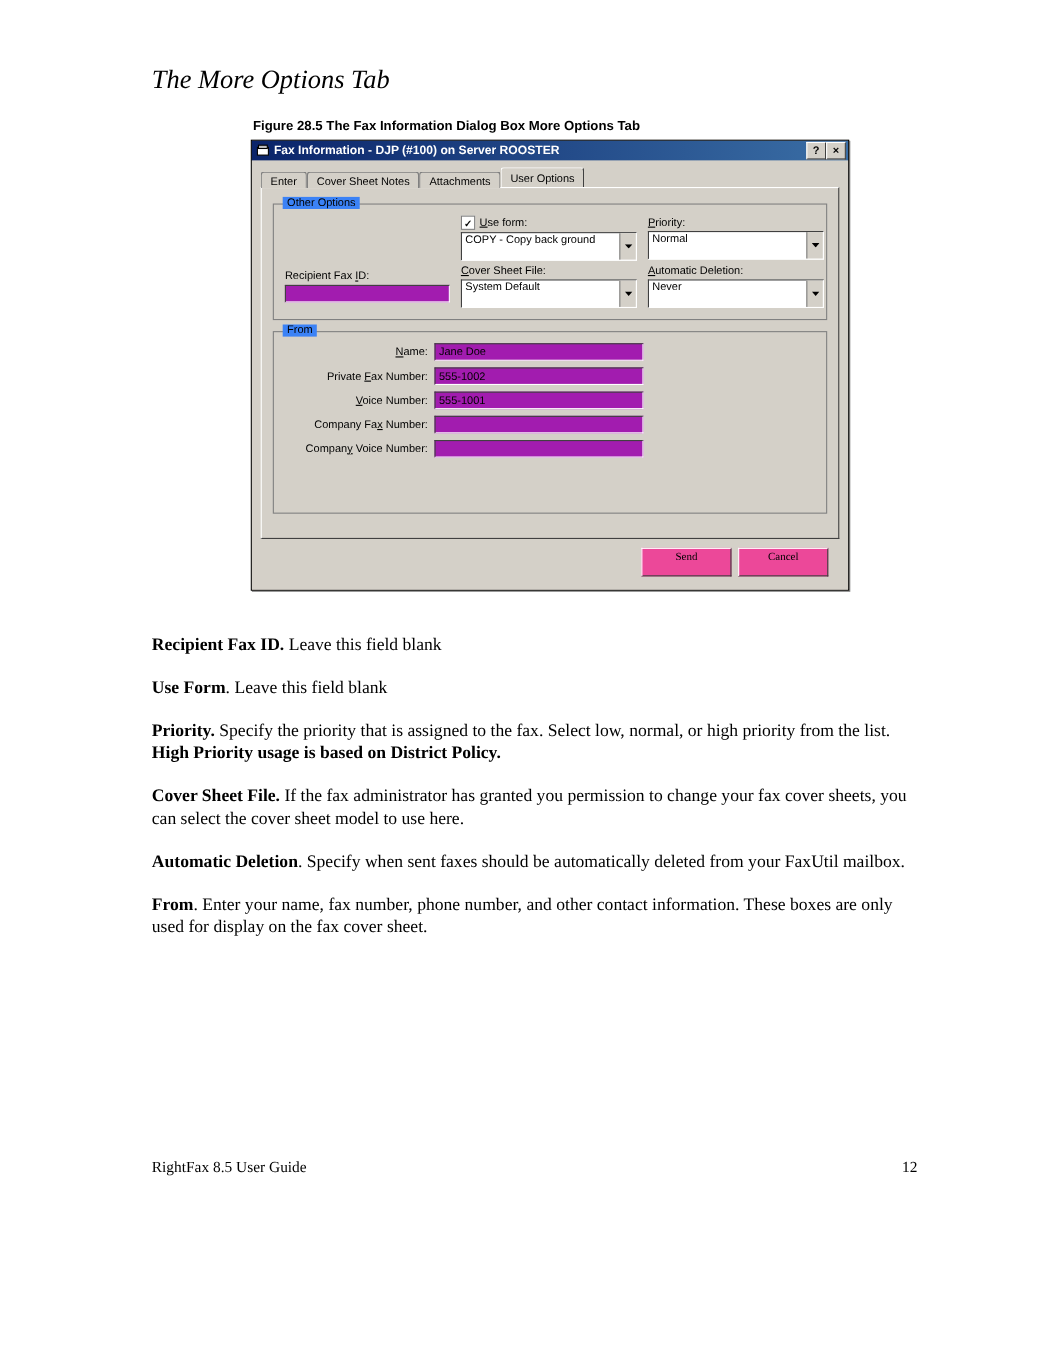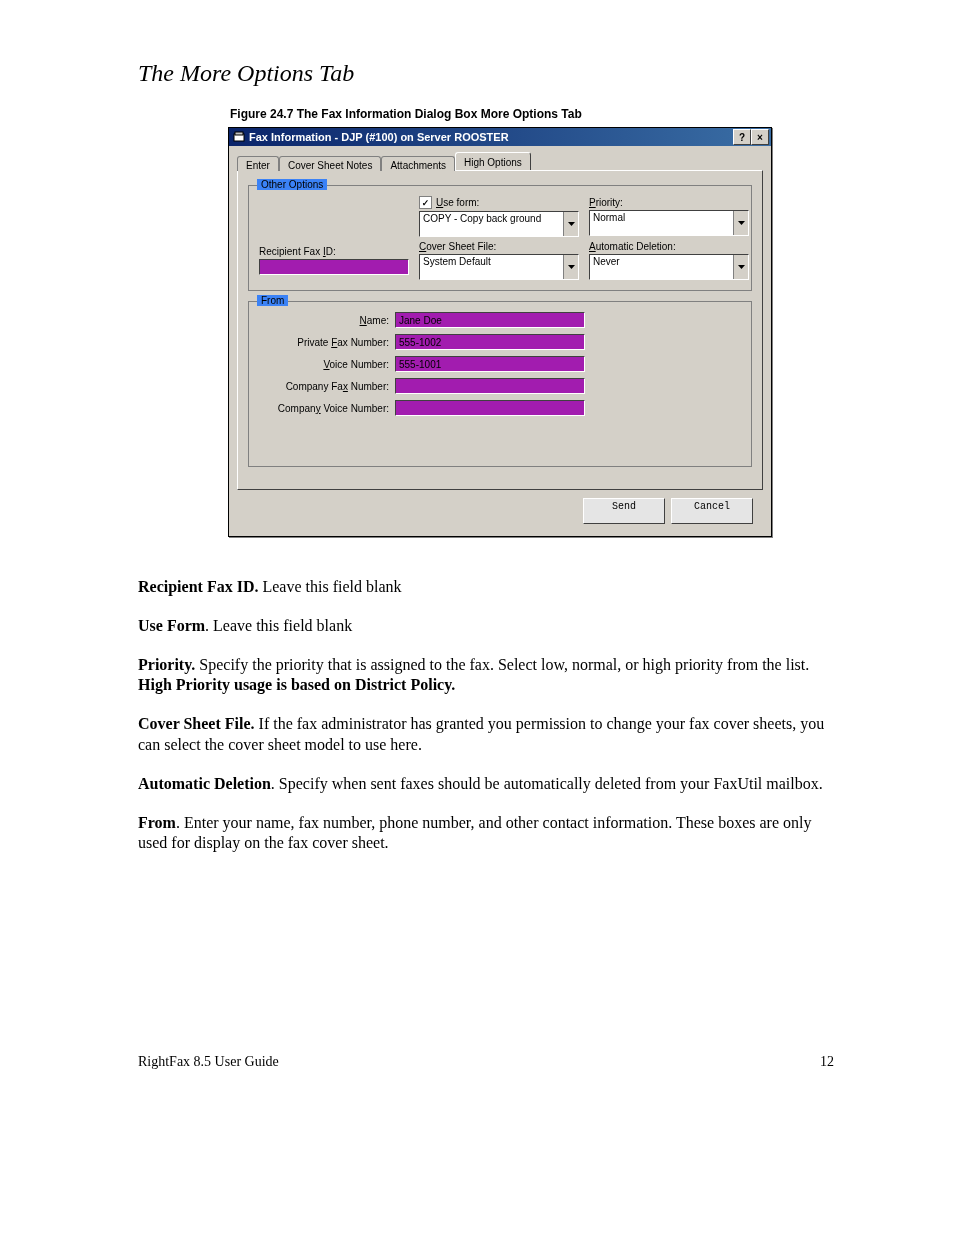--- a/index.html
+++ b/index.html
@@ -191,24 +191,24 @@
 
   .button-row {
     display: flex;
     justify-content: flex-end;
     gap: 6px;
     padding: 8px 10px 2px 0;
   }
   .win-button {
     min-width: 60px;
     height: 20px;
-    background: #e5e5e5;
+    background: #ec4899;
     border: 1px solid #fff;
     border-right-color: #404040; border-bottom-color: #404040;
-    font-family: Liberation Mono, monospace;
+    font-family: Liberation Serif, serif;
     font-size: 10px;
     padding: 2px 10px;
     text-align: center;
   }
 
   
   .body-copy {
     margin-top: 40px;
     font-size: 16px;
     line-height: 1.3;
@@ -225,21 +225,21 @@
     gap: 30px;
   }
 </style>
 </head>
 <body>
 
 <div class="page">
 
   <h2 class="section-title">The More Options Tab</h2>
 
-  <div class="figure-caption">Figure 24.7  The Fax Information Dialog Box More Options Tab</div>
+  <div class="figure-caption">Figure 28.5  The Fax Information Dialog Box More Options Tab</div>
 
   <div class="dialog-shell">
     <div class="titlebar">
       <span class="icon">
         <svg width="12" height="12" viewBox="0 0 12 12">
             <rect x="1" y="3" width="10" height="7" fill="#fff" stroke="#000" stroke-width="1"></rect>
             <rect x="2" y="1" width="8" height="3" fill="#c0c0c0" stroke="#000" stroke-width="1"></rect>
           </svg>
       </span>
       <span class="title-text">Fax Information - DJP (#100) on Server ROOSTER</span>
@@ -247,21 +247,21 @@
         <span class="title-btn">?</span>
         <span class="title-btn">×</span>
       </span>
     </div>
 
     <div class="client-area">
       <div class="tabs-row">
         <div class="tab">Enter</div>
         <div class="tab">Cover Sheet Notes</div>
         <div class="tab">Attachments</div>
-        <div class="tab active">High Options</div>
+        <div class="tab active">User Options</div>
       </div>
 
       <div class="tab-panel">
 
         <div class="groupbox">
           <span class="groupbox-title">Other Options</span>
 
           <div class="grid-oo">
 
             <div></div>

